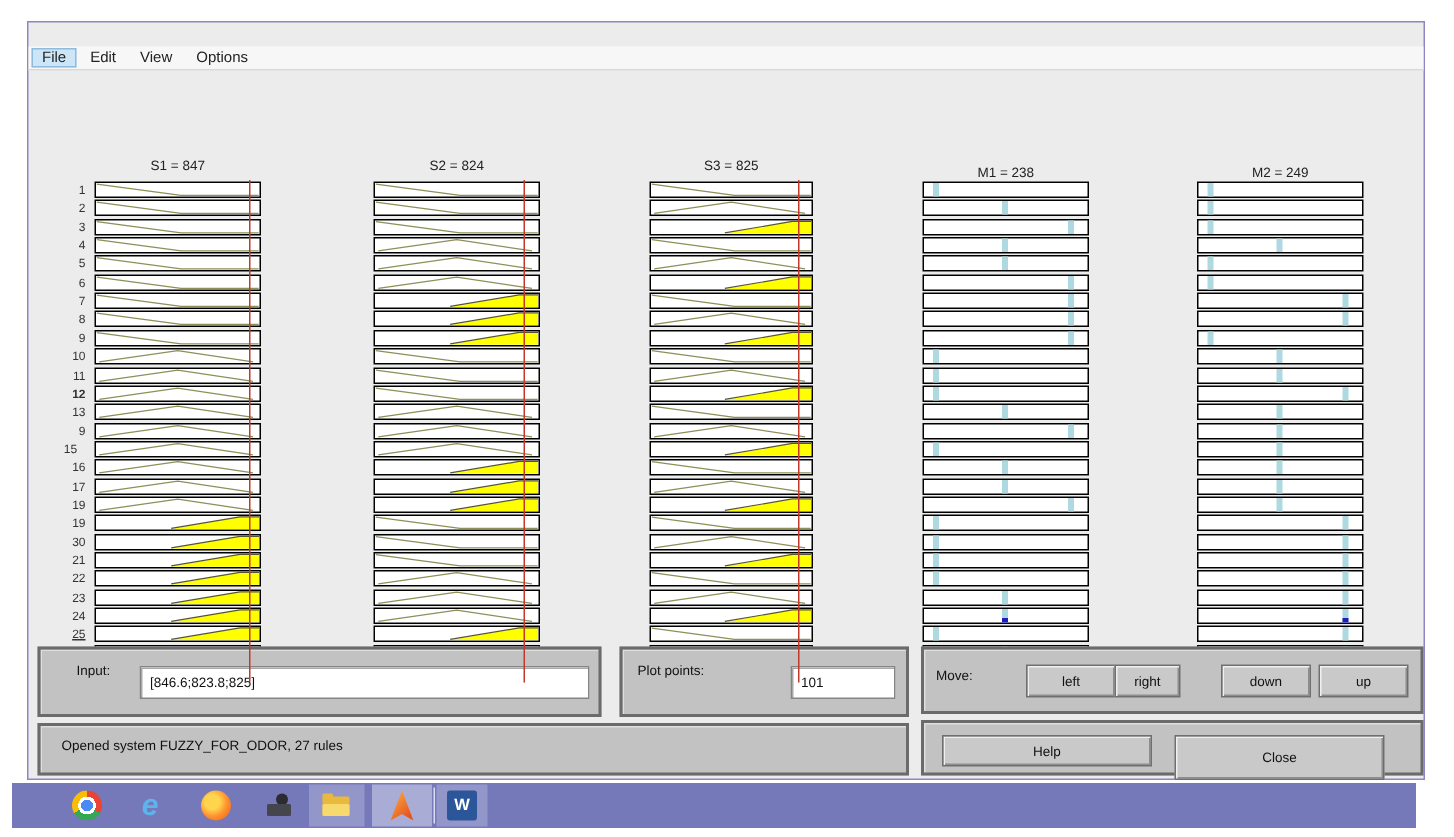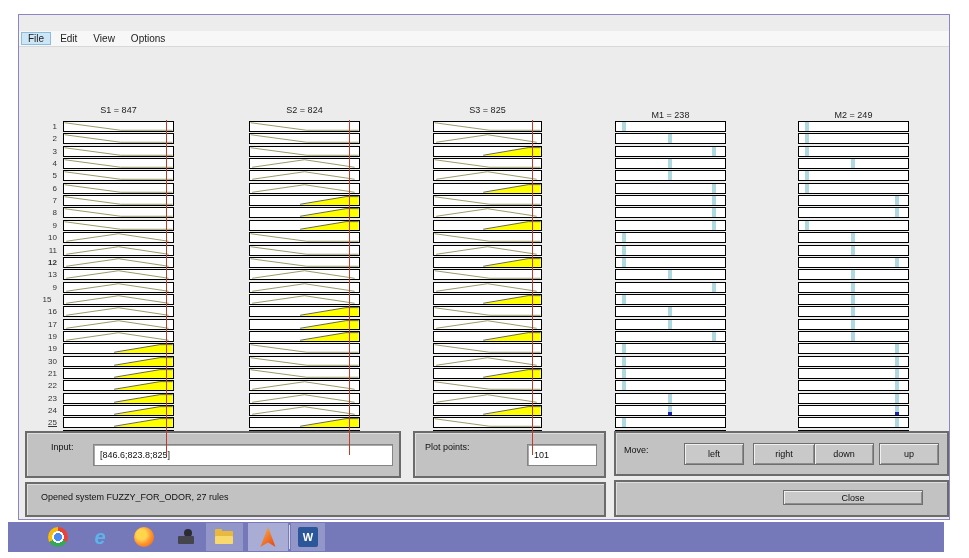--- a/index.html
+++ b/index.html
@@ -741,31 +741,32 @@
     </div>
 
     <div class="panel" style="left:394px; top:416px; width:193px; height:47px;">
       <span class="panel-label" style="left:10px; top:9px;">Plot points:</span>
       <span class="field" style="left:112px; top:11px; width:70px; height:22px;">101</span>
     </div>
 
     <div class="panel" style="left:595px; top:416px; width:335px; height:45px;">
       <span class="panel-label" style="left:8px; top:12px;">Move:</span>
       <span class="btn95" style="left:68px; top:10px; width:60px; height:22px;">left</span>
-      <span class="btn95" style="left:137px; top:10px; width:62px; height:22px;">right</span>
+      <span class="btn95" style="left:127px; top:10px; width:44px; height:22px;">right</span>
       <span class="btn95" style="left:198px; top:10px; width:60px; height:22px;">down</span>
       <span class="btn95" style="left:263px; top:10px; width:60px; height:22px;">up</span>
     </div>
 
     <div class="panel" style="left:6px; top:467px; width:581px; height:35px;">
       <span class="panel-label" style="left:14px; top:8px;">Opened system FUZZY_FOR_ODOR, 27 rules</span>
     </div>
 
     <div class="panel" style="left:595px; top:465px; width:335px; height:37px;">
-      <span class="btn95" style="left:167px; top:8px; width:140px; height:15px;">Close</span>
+      <span class="btn95" style="left:12px; top:8px; width:140px; height:21px;">Help</span>
+      <span class="btn95" style="left:167px; top:8px; width:140px; height:30px;">Close</span>
     </div>
 
   </div>
 
   <div id="taskbar">
     <span class="tile" style="left:198px; width:37px;"></span>
     <span class="tile bright" style="left:240px; width:40px;"></span>
     <span class="tile" style="left:283px; width:34px;"></span>
 
     <span class="tb-icon icon-chrome" style="left:40px;"></span>

